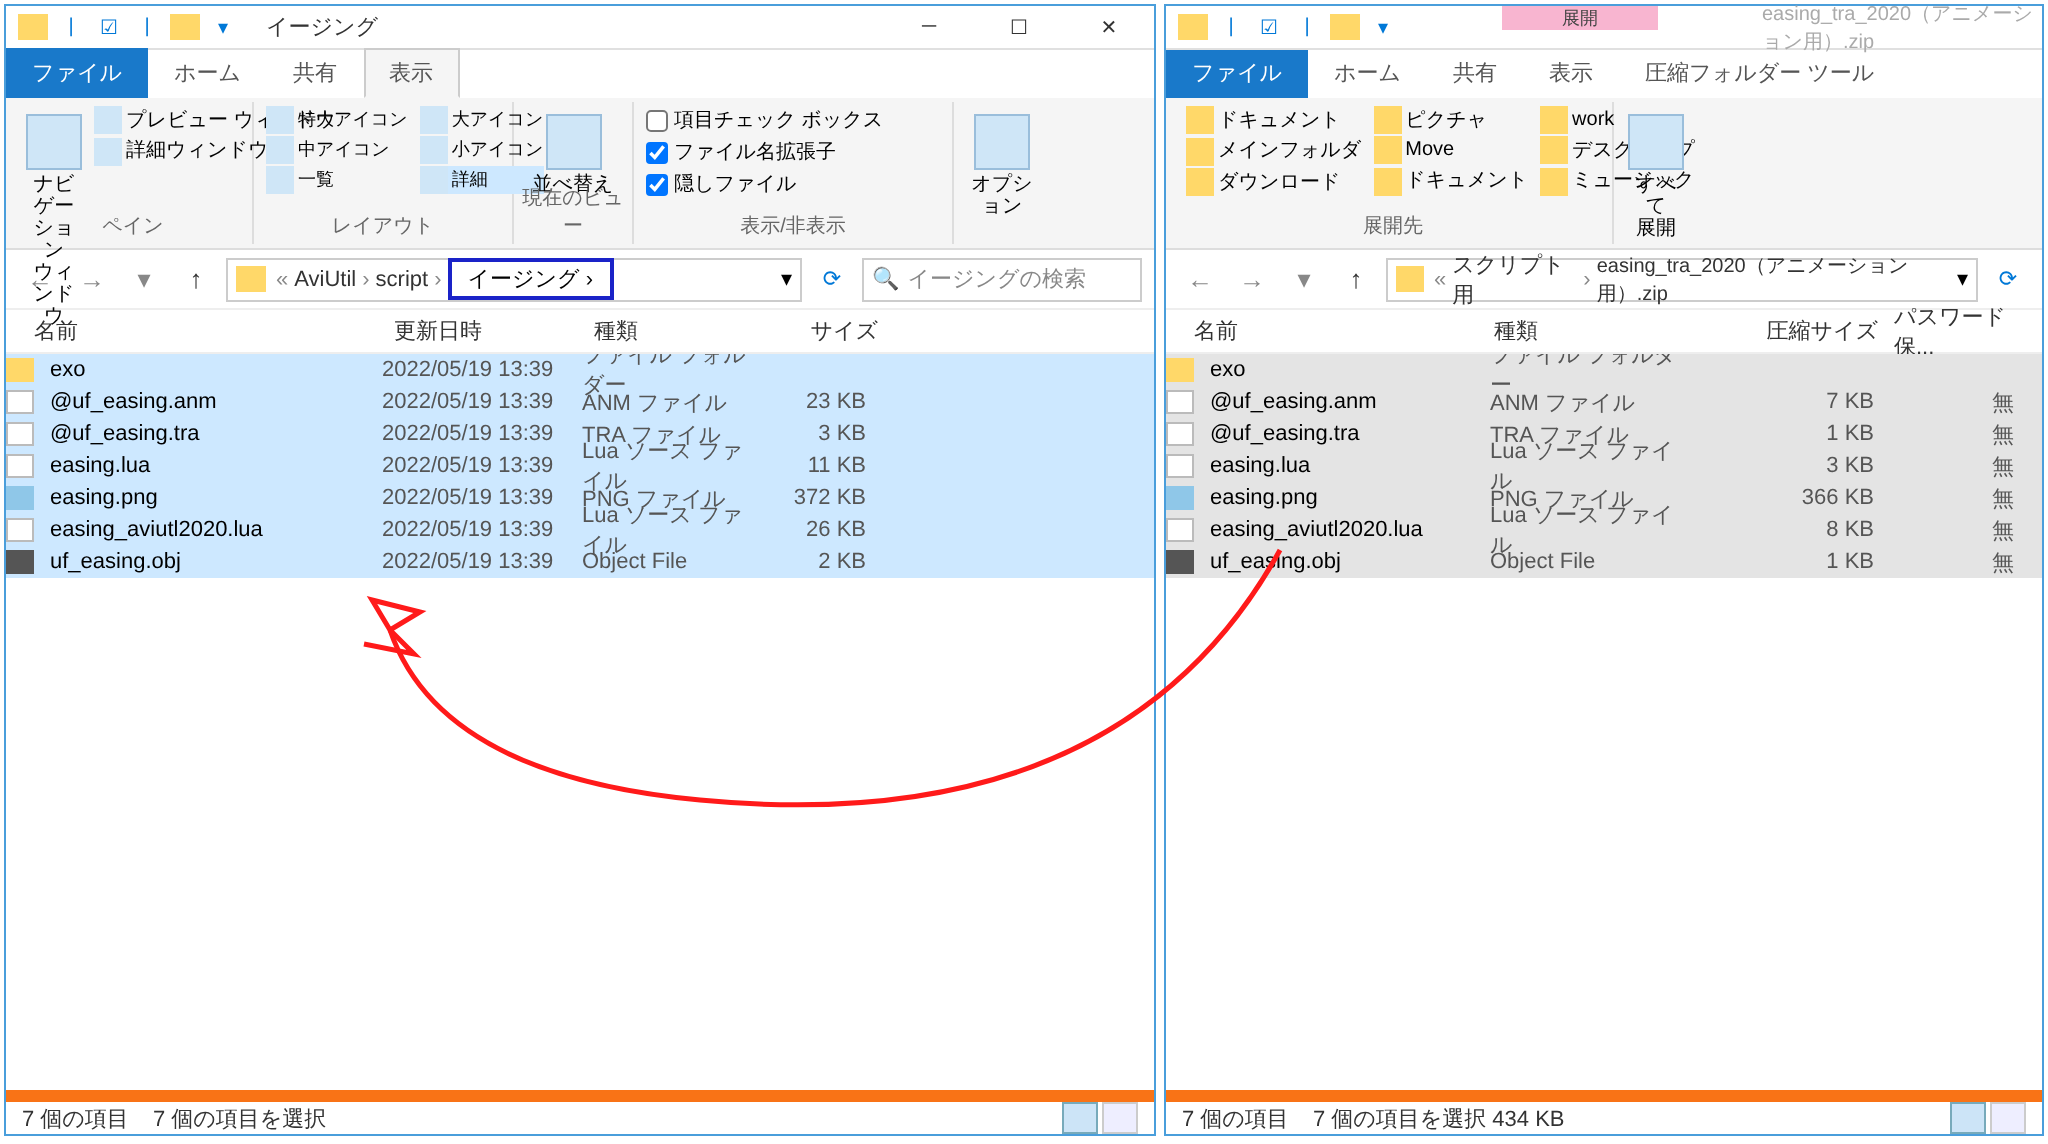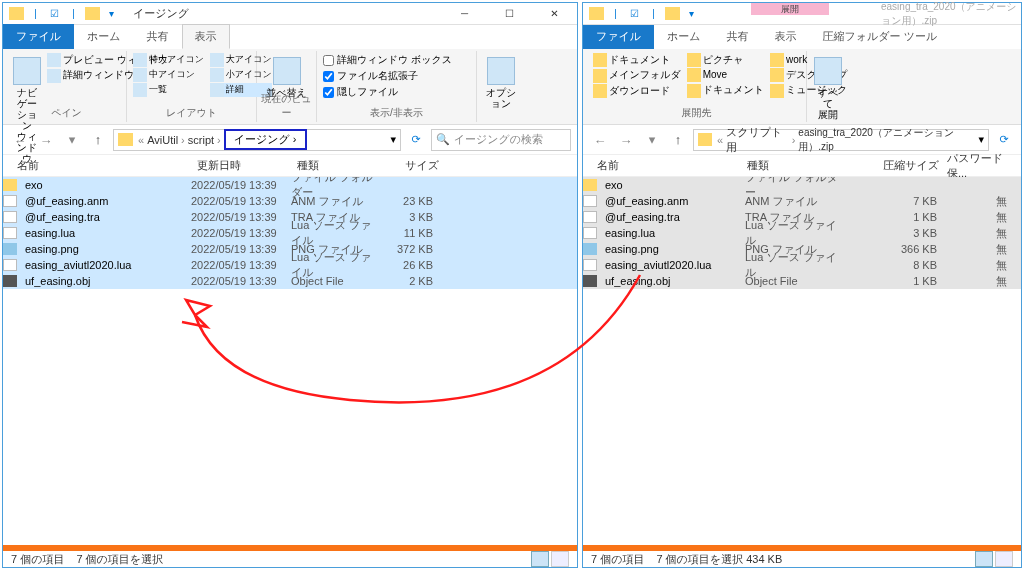--- a/index.html
+++ b/index.html
@@ -144,21 +144,21 @@
           <div class="lbl">並べ替え</div>
         </div>
       </div>
       <div class="ribbon-group-label">現在のビュー</div>
     </div>
     <div class="ribbon-group" style="width:160px">
       <div class="ribbon-body">
         <div class="chk-col">
           <label>
               <input type="checkbox" style="">
-              <span>詳細ウィンドウ ボックス</span>
+              <span>項目チェック ボックス</span>
             </label>
           <label>
               <input type="checkbox" checked="" style="">
               <span>ファイル名拡張子</span>
             </label>
           <label>
               <input type="checkbox" checked="" style="">
               <span>隠しファイル</span>
             </label>
         </div>

